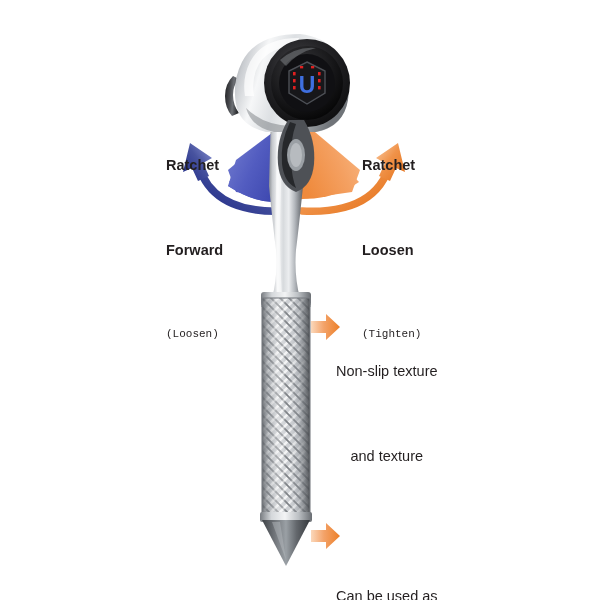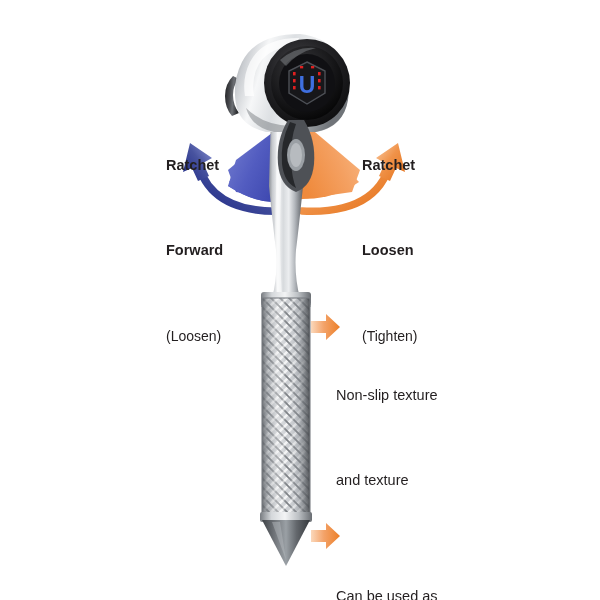--- a/index.html
+++ b/index.html
@@ -39,26 +39,28 @@
   }
   #label-reverse {
     left: 362px;
     top: 90px;
     width: 120px;
     text-align: left;
     font-size: 14.5px;
   }
   .sub {
     font-weight: normal;
-    font-size: 14px;
+    font-size: 11px;
+    font-family: Liberation Mono, monospace;
   }
   #label-texture {
     left: 336px;
-    top: 320px;
+    top: 296px;
     font-size: 14.5px;
+    text-align: center;
   }
   #label-breaker {
     left: 336px;
     top: 521px;
     font-size: 14.5px;
   }
   .ln { display: block; margin-top: 32px; }
 </style>
 </head>
 <body>

